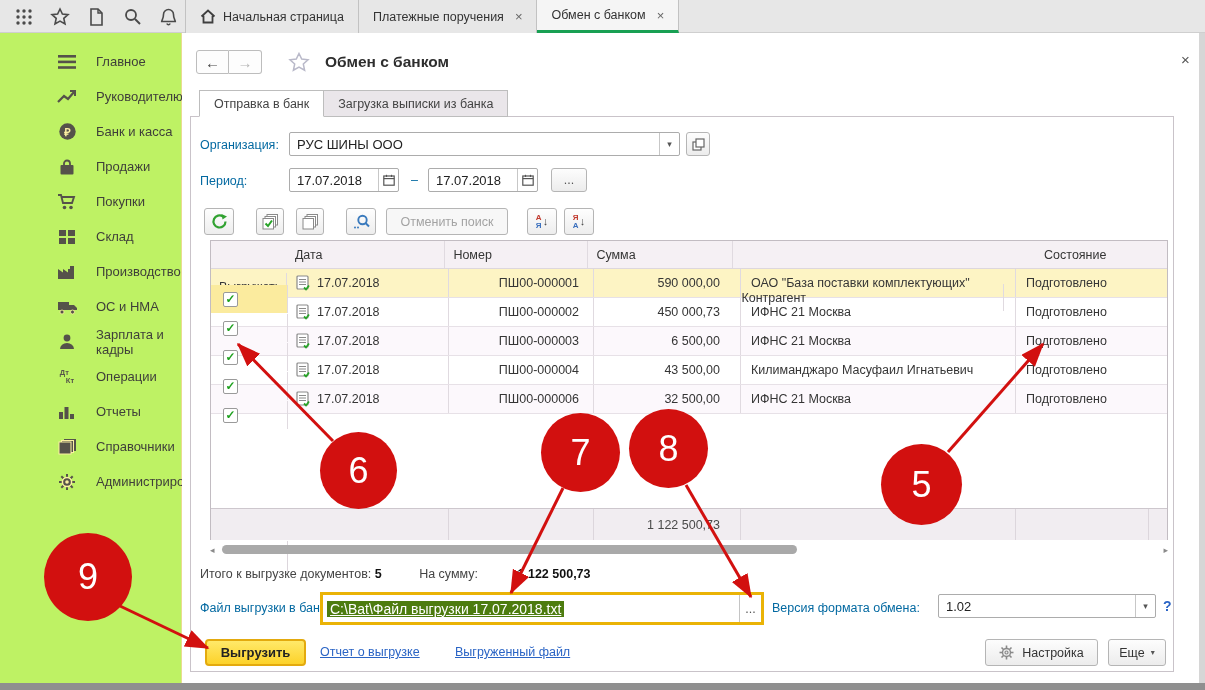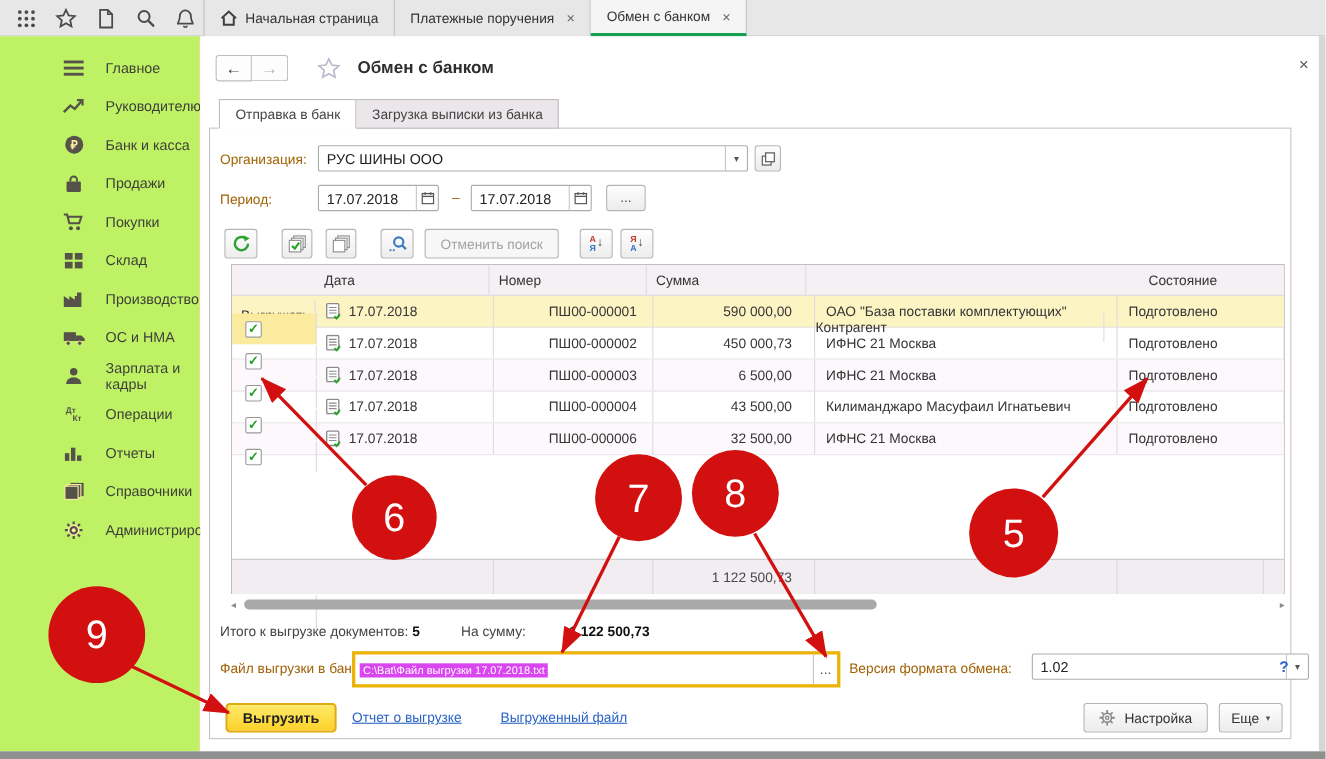--- a/index.html
+++ b/index.html
@@ -42,21 +42,21 @@
   .form-close { position:absolute; left:1181px; top:51px; font-size:15px; color:#555; }
 
   .subtabs { position:absolute; left:199px; top:90px; display:flex; z-index:2; }
   .subtab { height:27px; padding:0 14px; display:flex; align-items:center;
             border:1px solid #bdbdbd; background:#eae6ea; color:#444; }
   .subtab.active { background:#fff; border-bottom:1px solid #fff; z-index:3; }
   .subtab + .subtab { border-left:none; }
   .panel { position:absolute; left:190px; top:116px; width:984px; height:556px;
            border:1px solid #c9c3c9; background:#fff; }
 
-  .lbl { position:absolute; color:#a16207; }
+  .lbl { position:absolute; color:#0369a1; }
   .field { position:absolute; height:24px; background:#fff; border:1px solid #acacac;
            border-radius:2px; display:flex; align-items:center; }
   .field .val { flex:1; padding:0 7px; white-space:nowrap; overflow:hidden; font-size:13px; color:#222; }
   .dd { width:20px; height:100%; border-left:1px solid #c7c7c7; display:flex; align-items:center; justify-content:center; color:#555; font-size:9px; }
   .mini-btn { position:absolute; height:24px; background:linear-gradient(#fdfdfd,#ececec);
               border:1px solid #b5b5b5; border-radius:3px; display:flex; align-items:center; justify-content:center; color:#555; }
 
   
   .tbtn { position:absolute; top:208px; height:27px; background:linear-gradient(#fefefe,#ededed);
           border:1px solid #b5b5b5; border-radius:3px; display:flex; align-items:center; justify-content:center; }
@@ -97,21 +97,21 @@
   .hscroll .thumb { position:absolute; left:2px; top:0; width:575px; height:9px;
                     background:#a9a9a9; border-radius:5px; }
 
   .summary { position:absolute; left:200px; top:567px; color:#444; }
   .summary b { color:#111; }
 
   
   .hl-wrap { position:absolute; left:320px; top:592px; width:444px; height:33px;
              border:3px solid #eab306; background:#fff; display:flex; align-items:center; }
   .hl-wrap .ftext { flex:1; padding:0 4px; overflow:hidden; white-space:nowrap; }
-  .hl-wrap .selblue { background:#d946ef; color:#fff; padding:2px 3px; font-size:10px; }
+  .hl-wrap .selblue { background:#4d7c0f; color:#fff; padding:2px 3px; font-size:14px;text-decoration:underline; }
   .hl-wrap .dots { width:22px; align-self:stretch; border-left:1px solid #c4c4c4;
                    display:flex; align-items:center; justify-content:center; color:#555; }
   .help { position:absolute; left:1163px; top:598px; color:#2a64c5; font-weight:bold; font-size:14px; }
 
   
   .btn-upload { position:absolute; left:205px; top:639px; width:101px; height:27px;
                 background:linear-gradient(#ffe96a,#fcd22a); border:2px solid #e3aa0e; border-radius:4px;
                 font-weight:bold; color:#222; display:flex; align-items:center; justify-content:center; font-size:13px; }
   .link { position:absolute; top:645px; color:#2a64c5; text-decoration:underline; }
   .btn-gray { position:absolute; top:639px; height:27px; background:linear-gradient(#fdfdfd,#ececec);
@@ -568,21 +568,21 @@
   <span style="margin-left:34px">На сумму:</span>
   <b style="margin-left:36px">1 122 500,73</b>
 </div>
 
 <div class="lbl" style="left:200px; top:601px;">Файл выгрузки в банк:</div>
 <div class="hl-wrap">
   <span class="ftext"><span class="selblue">C:\Bat\Файл выгрузки 17.07.2018.txt</span></span>
   <span class="dots">...</span>
 </div>
 <div class="lbl" style="left:772px; top:601px;">Версия формата обмена:</div>
-<div class="field" style="left:938px; top:594px; width:252px;">
+<div class="field" style="left:938px; top:594px; width:218px;">
   <span class="val">1.02</span>
   <span class="dd">▾</span>
 </div>
 <div class="help">?</div>
 
 <div class="btn-upload">Выгрузить</div>
 <a class="link" style="left:320px;">Отчет о выгрузке</a>
 <a class="link" style="left:455px;">Выгруженный файл</a>
 <div class="btn-gray" style="left:985px; width:113px;">
   <svg class="i" width="15" height="15" viewBox="0 0 15 15">

